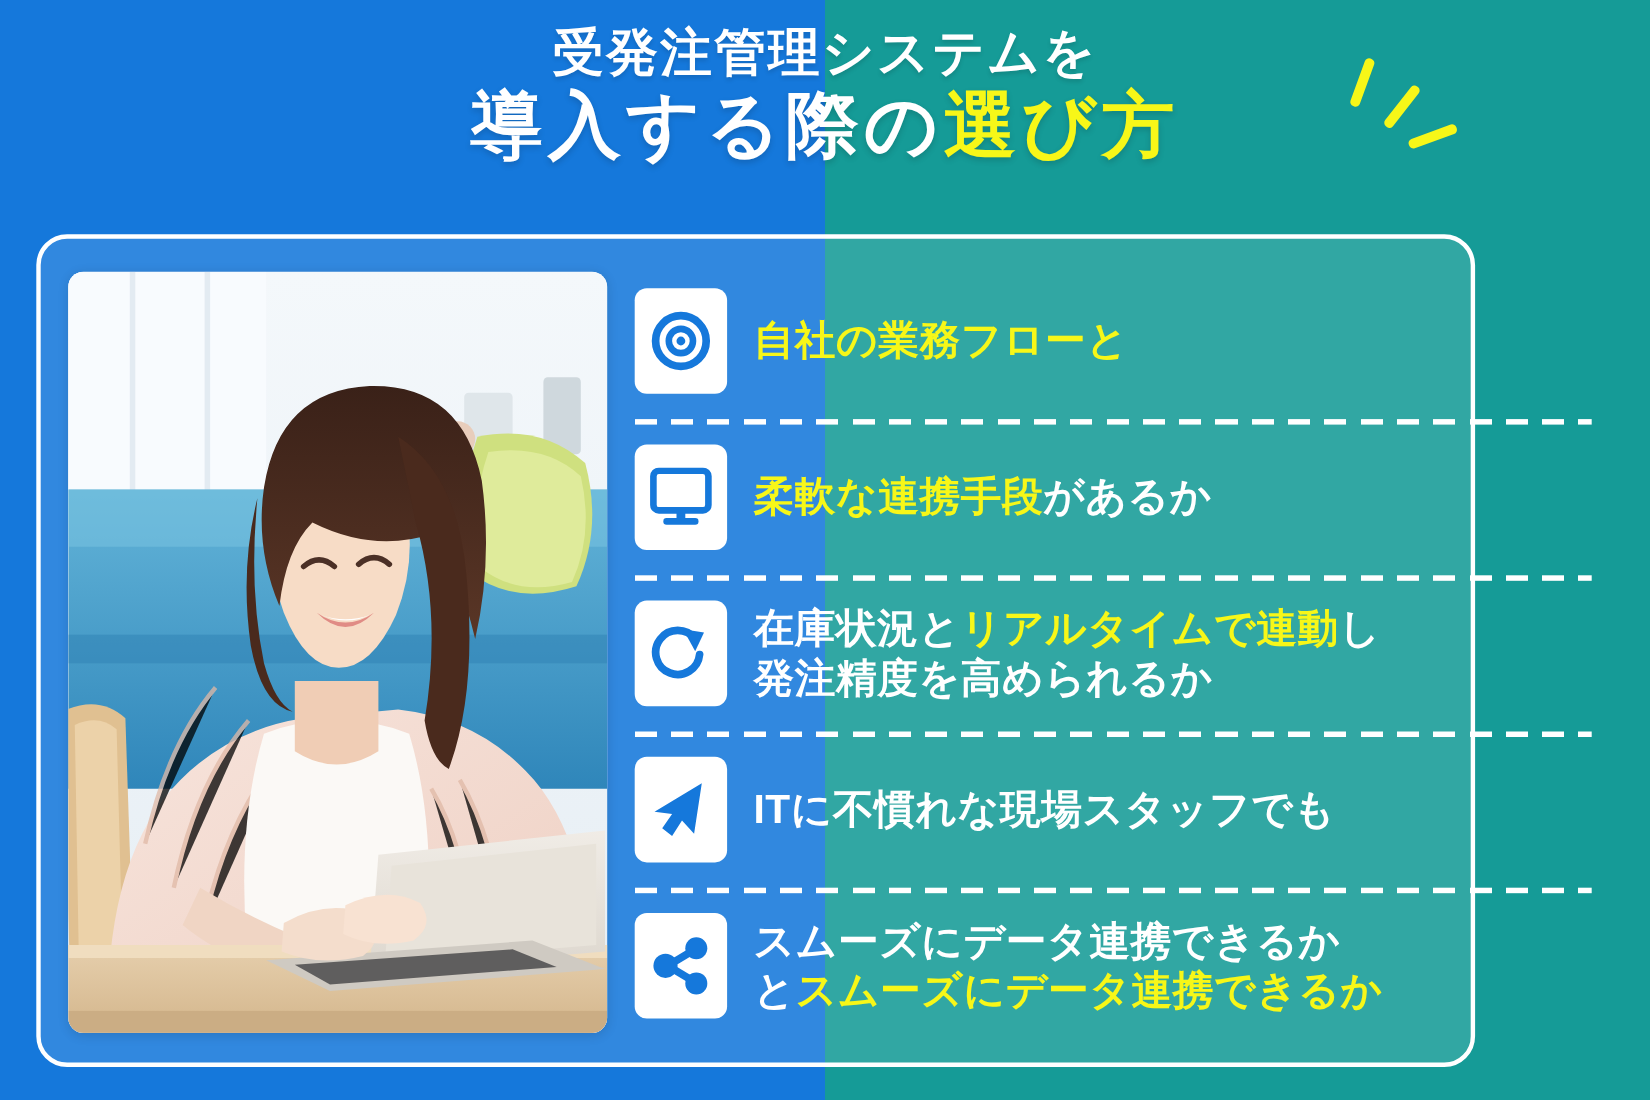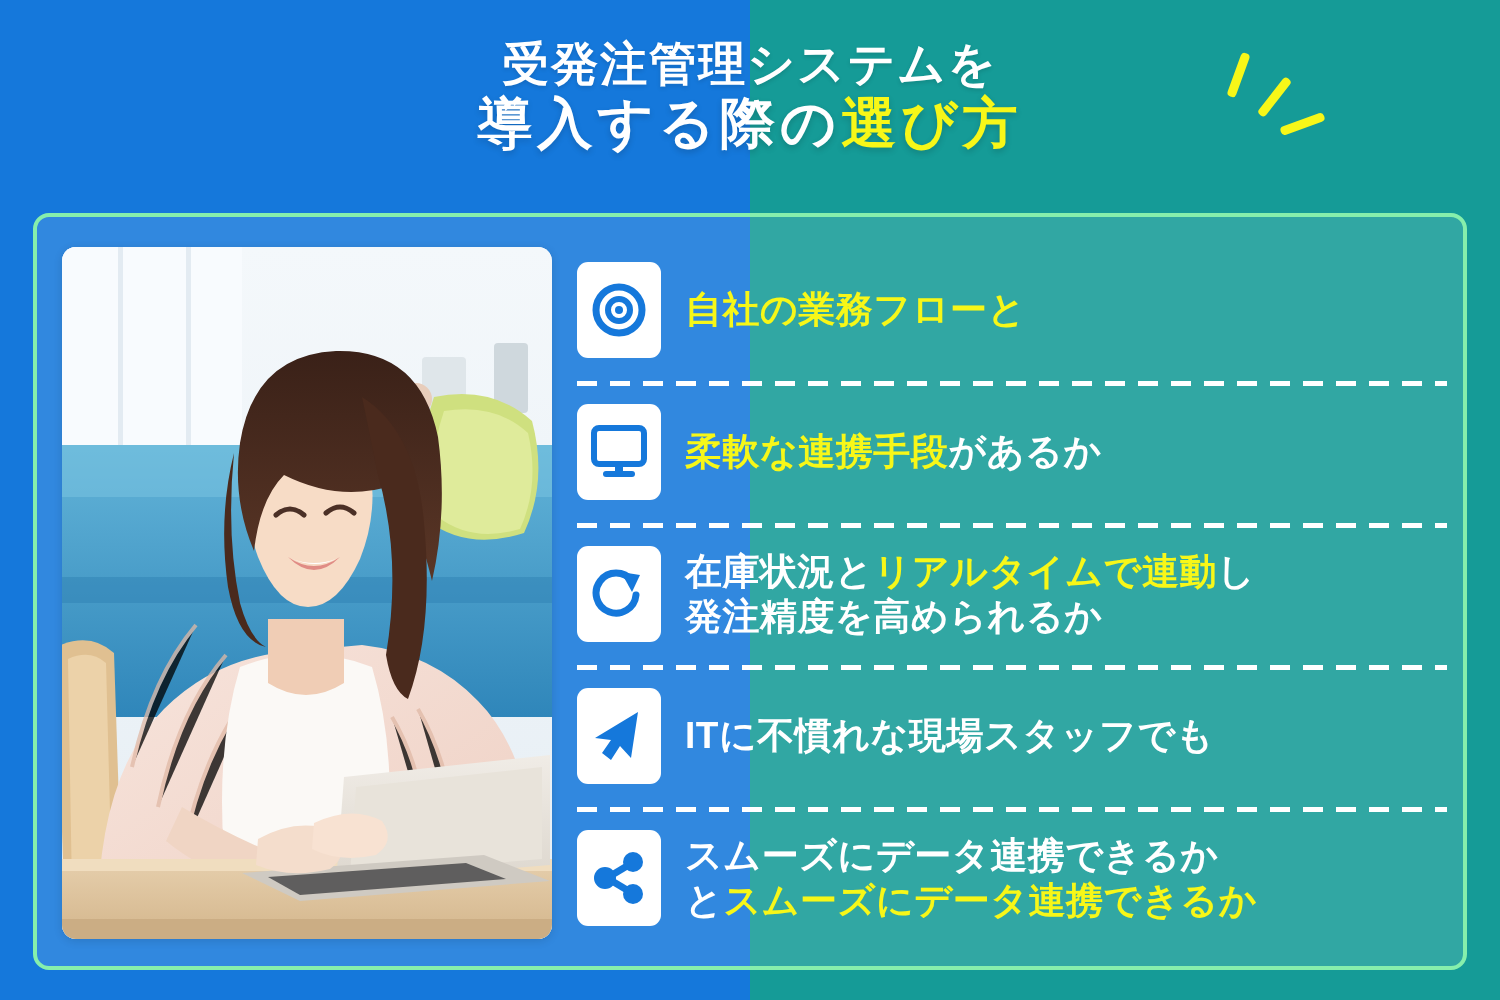--- a/index.html
+++ b/index.html
@@ -24,31 +24,31 @@
   }
 
   
   .title-wrap{
     position:absolute; top:0; left:0;
     width:1500px; height:205px;
     z-index:5;
     text-align:center;
   }
   .title-line1{
-    margin-top:40px;
+    margin-top:24px;
     font-size:47px;
     font-weight:bold;
     color:#ffffff;
     letter-spacing:2px;
     line-height:1.0;
     text-shadow:0 2px 4px rgba(0,0,0,.13);
   }
   .title-line2{
     margin-top:9px;
-    font-size:55px;
+    font-size:66px;
     font-weight:bold;
     color:#ffffff;
     letter-spacing:5px;
     line-height:1.0;
     text-shadow:0 3px 6px rgba(0,0,0,.16);
     white-space:nowrap;
   }
   .title-hl{ color:#F7F718; }
 
   
@@ -64,23 +64,23 @@
     border-radius:4px;
   }
   .spark.s1{ width:9px;  height:46px; left:12px;  top:4px;  transform:rotate(20deg); }
   .spark.s2{ width:9px;  height:46px; left:48px;  top:26px; transform:rotate(38deg); }
   .spark.s3{ width:9px;  height:46px; left:76px;  top:53px; transform:rotate(70deg); }
 
   
   .card{
     position:absolute;
     left:33px; top:213px;
-    width:1434px; height:757px;
-    border:4px solid #86efac;
-    border-radius:16px;
+    width:1308px; height:757px;
+    border:4px solid #ffffff;
+    border-radius:28px;
     background:rgba(255,255,255,0.12);
     z-index:3;
   }
 
   
   .photo{
     position:absolute;
     left:25px; top:30px;
     width:490px; height:692px;
     border-radius:14px;

